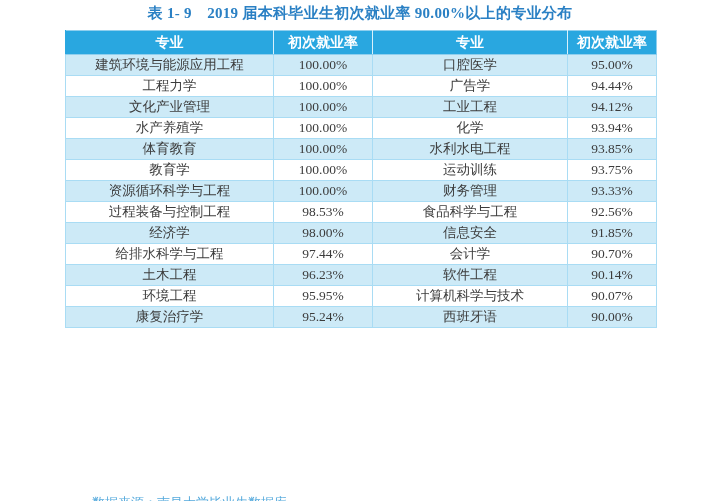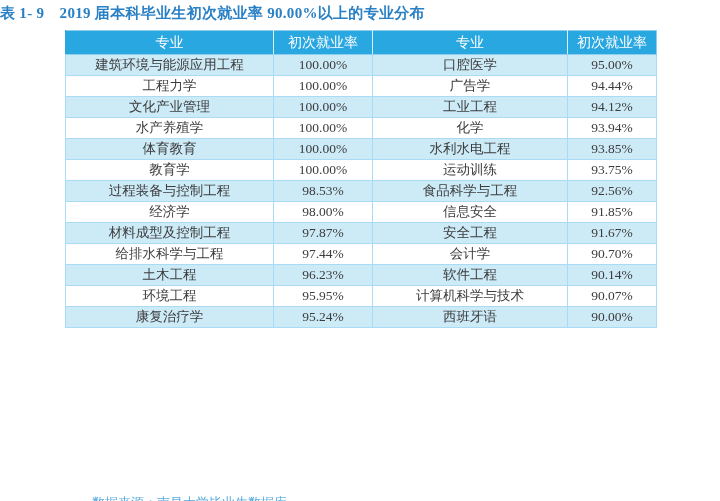--- a/index.html
+++ b/index.html
@@ -13,20 +13,21 @@
     height: 501px;
     background: #ffffff;
     overflow: hidden;
     font-family: "Liberation Serif", "DejaVu Serif", serif;
   }
   .title {
     position: absolute;
     top: 4px;
     left: 0;
     right: 0;
+    text-align: center;
     color: #2a80c4;
     font-weight: bold;
     font-size: 15px;
     letter-spacing: 0.3px;
     font-family: "Liberation Serif", "DejaVu Serif", serif;
     white-space: pre;
   }
   table.emp {
     position: absolute;
     top: 30px;
@@ -36,21 +37,21 @@
     table-layout: fixed;
     border: 1px solid #8fcfee;
   }
   col.c-major-l { width: 208px; }
   col.c-rate-l  { width: 99px; }
   col.c-major-r { width: 195px; }
   col.c-rate-r  { width: 89px; }
   table.emp th {
     background: #29a7e0;
     color: #ffffff;
-    font-weight: normal;
+    font-weight: bold;
     font-size: 14px;
     height: 23px;
     padding: 0;
     text-align: center;
     font-family: "Liberation Sans", "DejaVu Sans", sans-serif;
     border-left: 1px solid #d9f1fb;
     border-bottom: 1px solid #8fcfee;
   }
   table.emp th:first-child { border-left: 1px solid #29a7e0; }
   table.emp td {
@@ -129,36 +130,36 @@
           <td>水利水电工程</td>
           <td>93.85%</td>
         </tr>
         <tr>
           <td>教育学</td>
           <td>100.00%</td>
           <td>运动训练</td>
           <td>93.75%</td>
         </tr>
         <tr>
+          <td>资源循环科学与工程</td>
+          <td>100.00%</td>
+          <td>财务管理</td>
+          <td>93.33%</td>
+        </tr>
+        <tr>
           <td>过程装备与控制工程</td>
           <td>98.53%</td>
           <td>食品科学与工程</td>
           <td>92.56%</td>
         </tr>
         <tr>
           <td>经济学</td>
           <td>98.00%</td>
           <td>信息安全</td>
           <td>91.85%</td>
-        </tr>
-        <tr>
-          <td>材料成型及控制工程</td>
-          <td>97.87%</td>
-          <td>安全工程</td>
-          <td>91.67%</td>
         </tr>
         <tr>
           <td>给排水科学与工程</td>
           <td>97.44%</td>
           <td>会计学</td>
           <td>90.70%</td>
         </tr>
         <tr>
           <td>土木工程</td>
           <td>96.23%</td>

